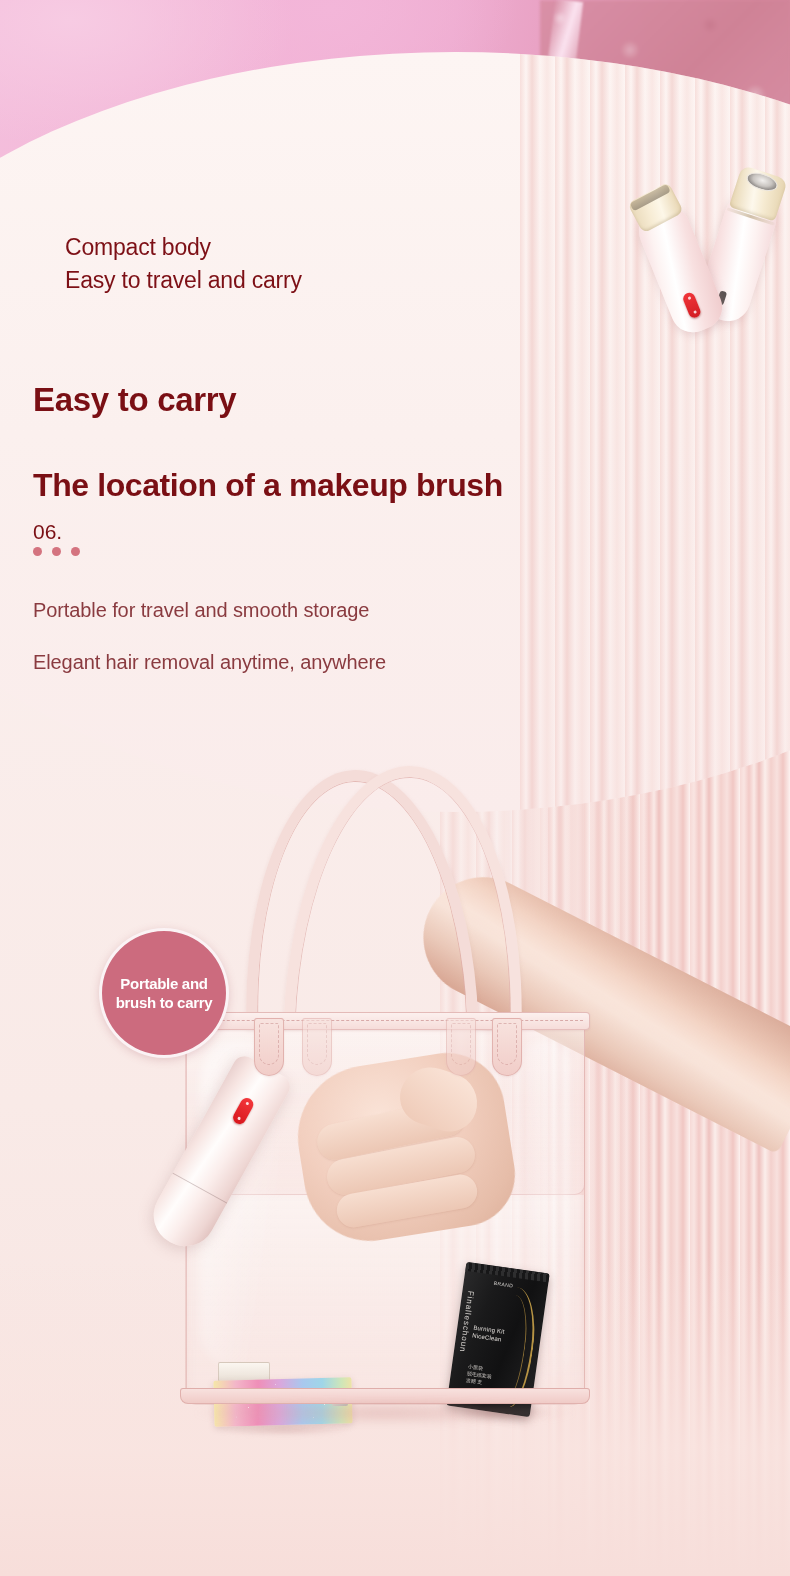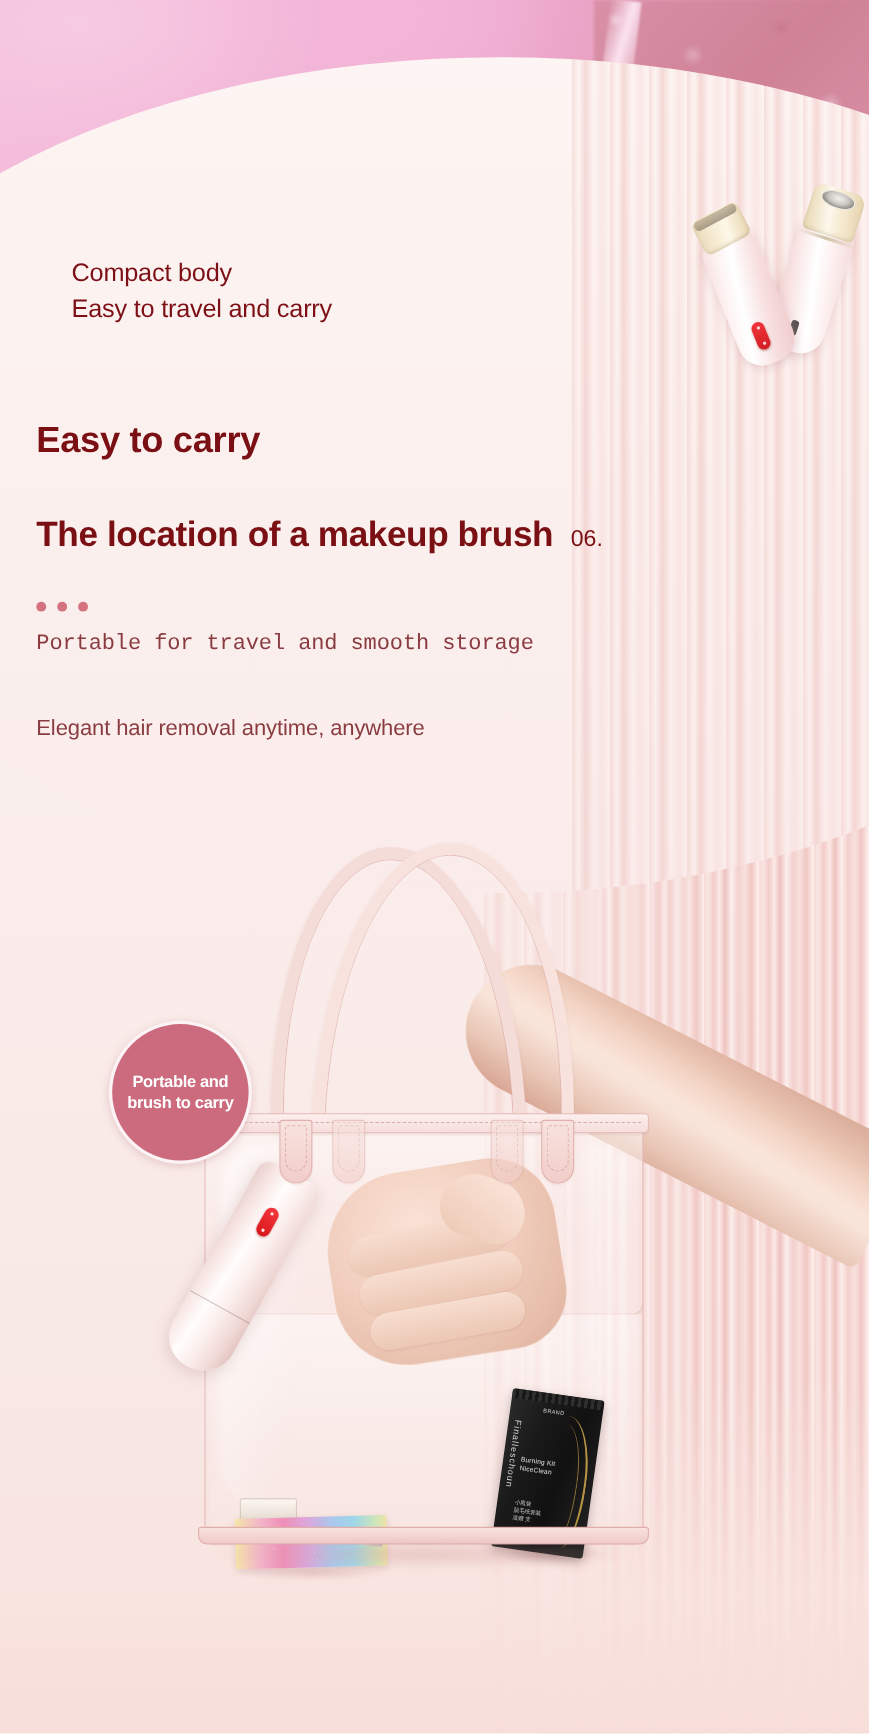--- a/index.html
+++ b/index.html
@@ -123,21 +123,21 @@
     margin-left:32px;
   }
   .h1 {
     position:absolute; left:33px; top:381px;
     color:#7a0f14;
     font-size:33px; font-weight:700;
     letter-spacing:-.3px;
   }
   .h2row {
     position:absolute; left:33px; top:467px;
-    display:flex; align-items:baseline; gap:16px;
+    display:flex; align-items:baseline; gap:16px;flex-direction:column;
   }
   .h2 {
     color:#7a0f14;
     font-size:32px; font-weight:700;
     letter-spacing:-.4px;
   }
   .h2-num {
     color:#7a0f14;
     font-size:21px; font-weight:400;
     letter-spacing:0;
@@ -150,21 +150,21 @@
   .dots span {
     width:9px; height:9px; border-radius:50%;
     background:#d4737f; display:block;
   }
   .body-line {
     position:absolute; left:33px;
     color:#8a3b40;
     font-size:20px; font-weight:400;
     letter-spacing:-.1px;
   }
-  .body-line.l1 { top:574px;font-family:Liberation Mono, monospace; }
+  .body-line.l1 { top:599px; }
   .body-line.l2 { top:651px;text-align:center; }
 
   
   .devices { position:absolute; left:632px; top:168px; width:160px; height:170px; }
   .dev {
     position:absolute; width:52px; height:132px;
     border-radius:26px 26px 22px 22px;
   }
   .dev-a {
     left:22px; top:34px;

